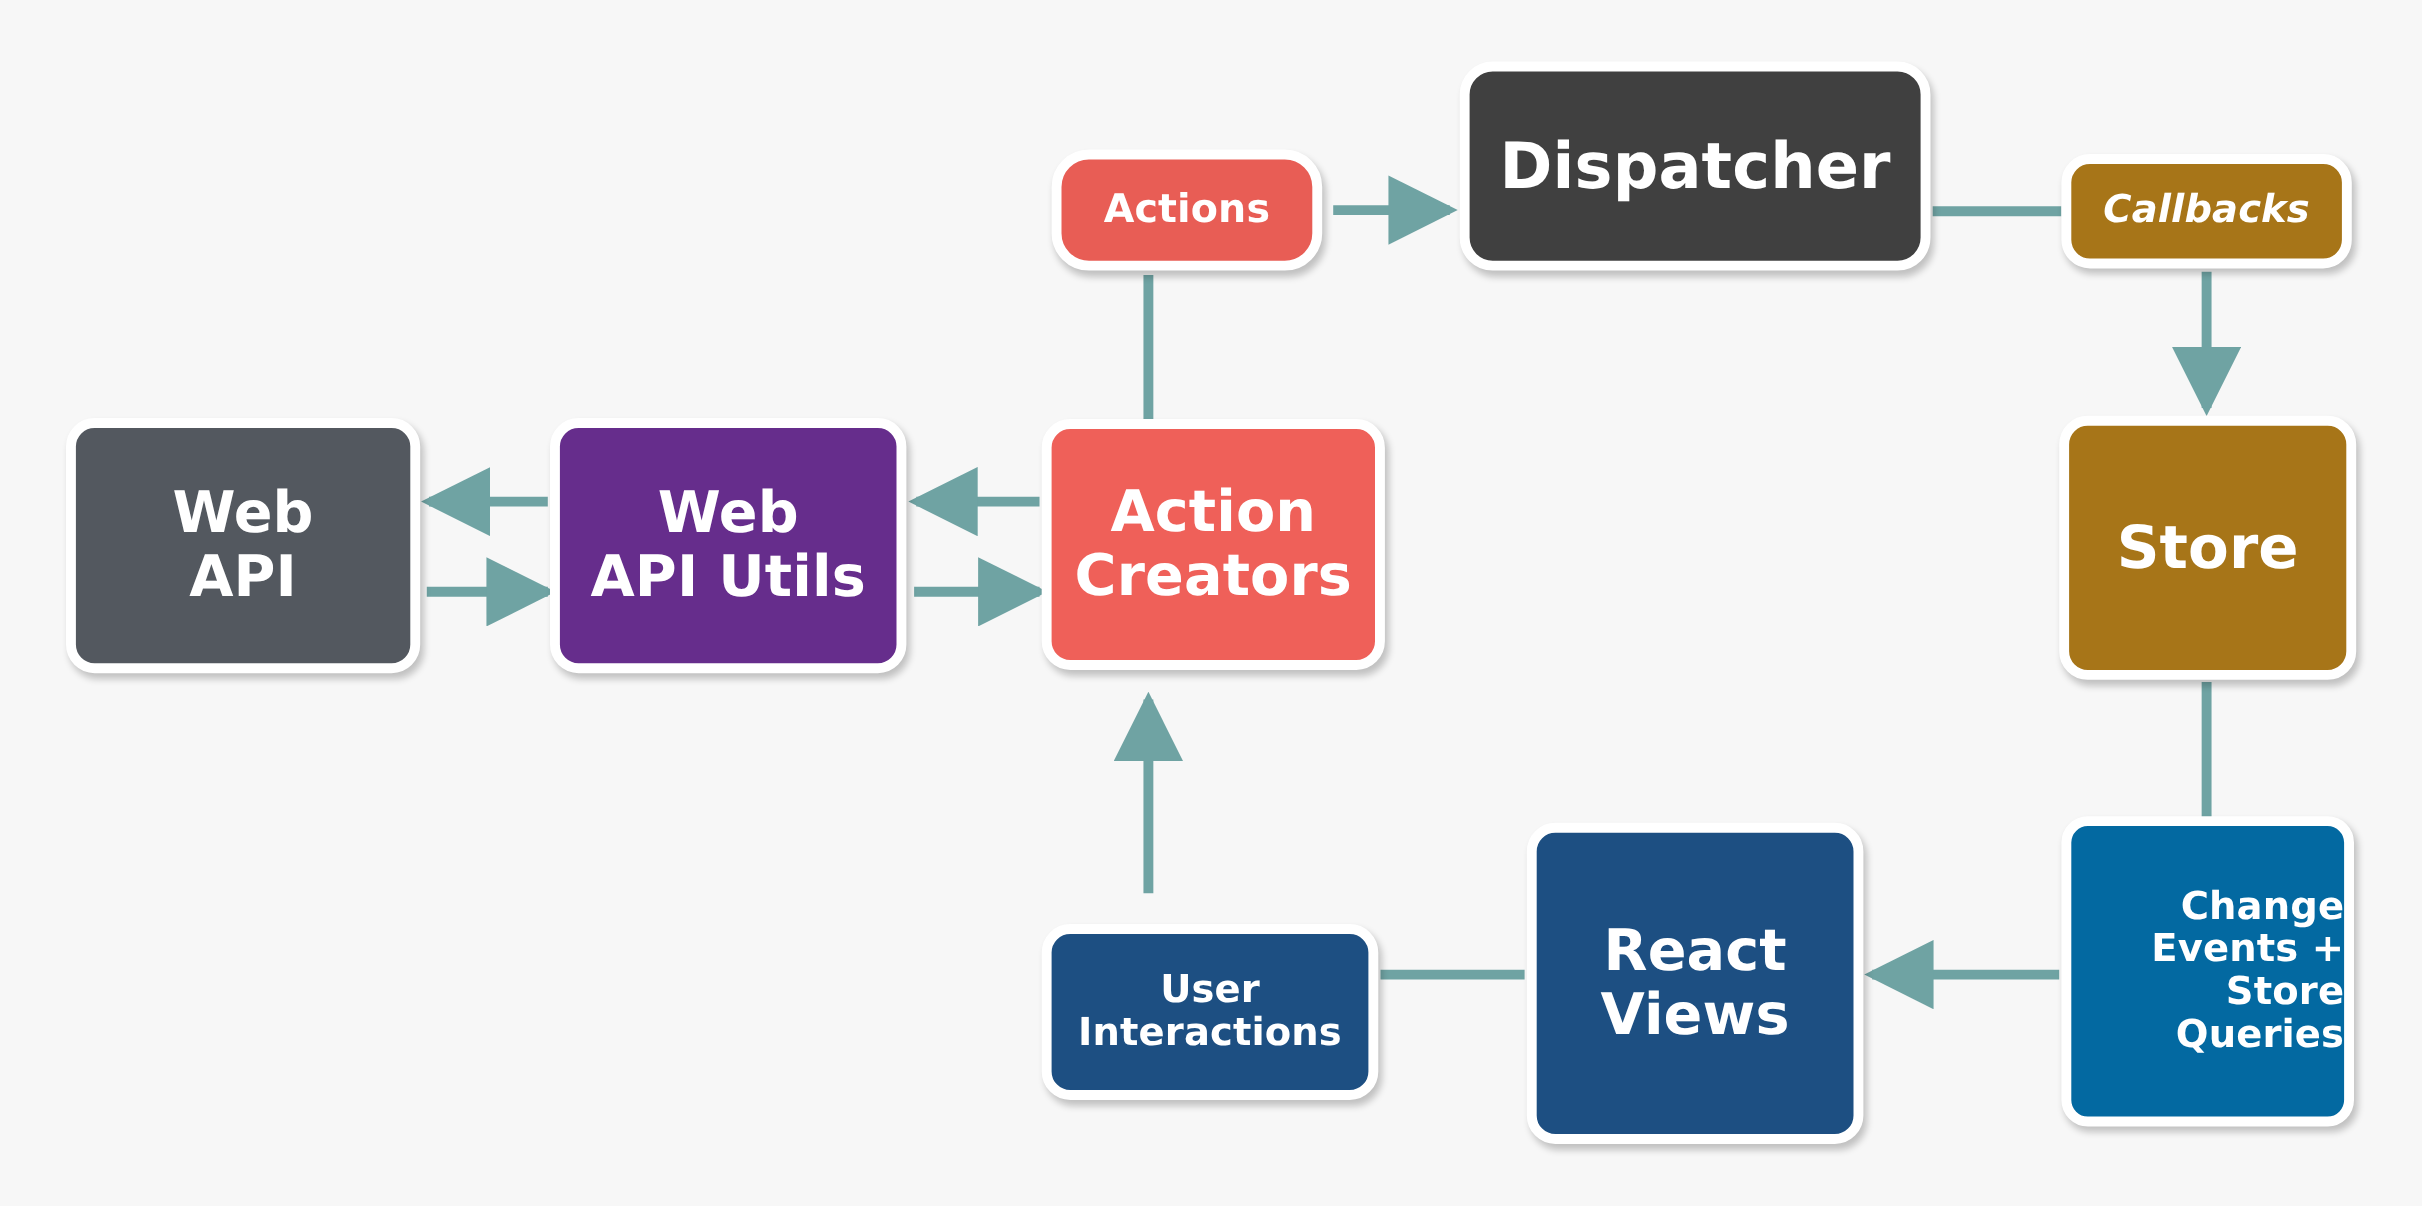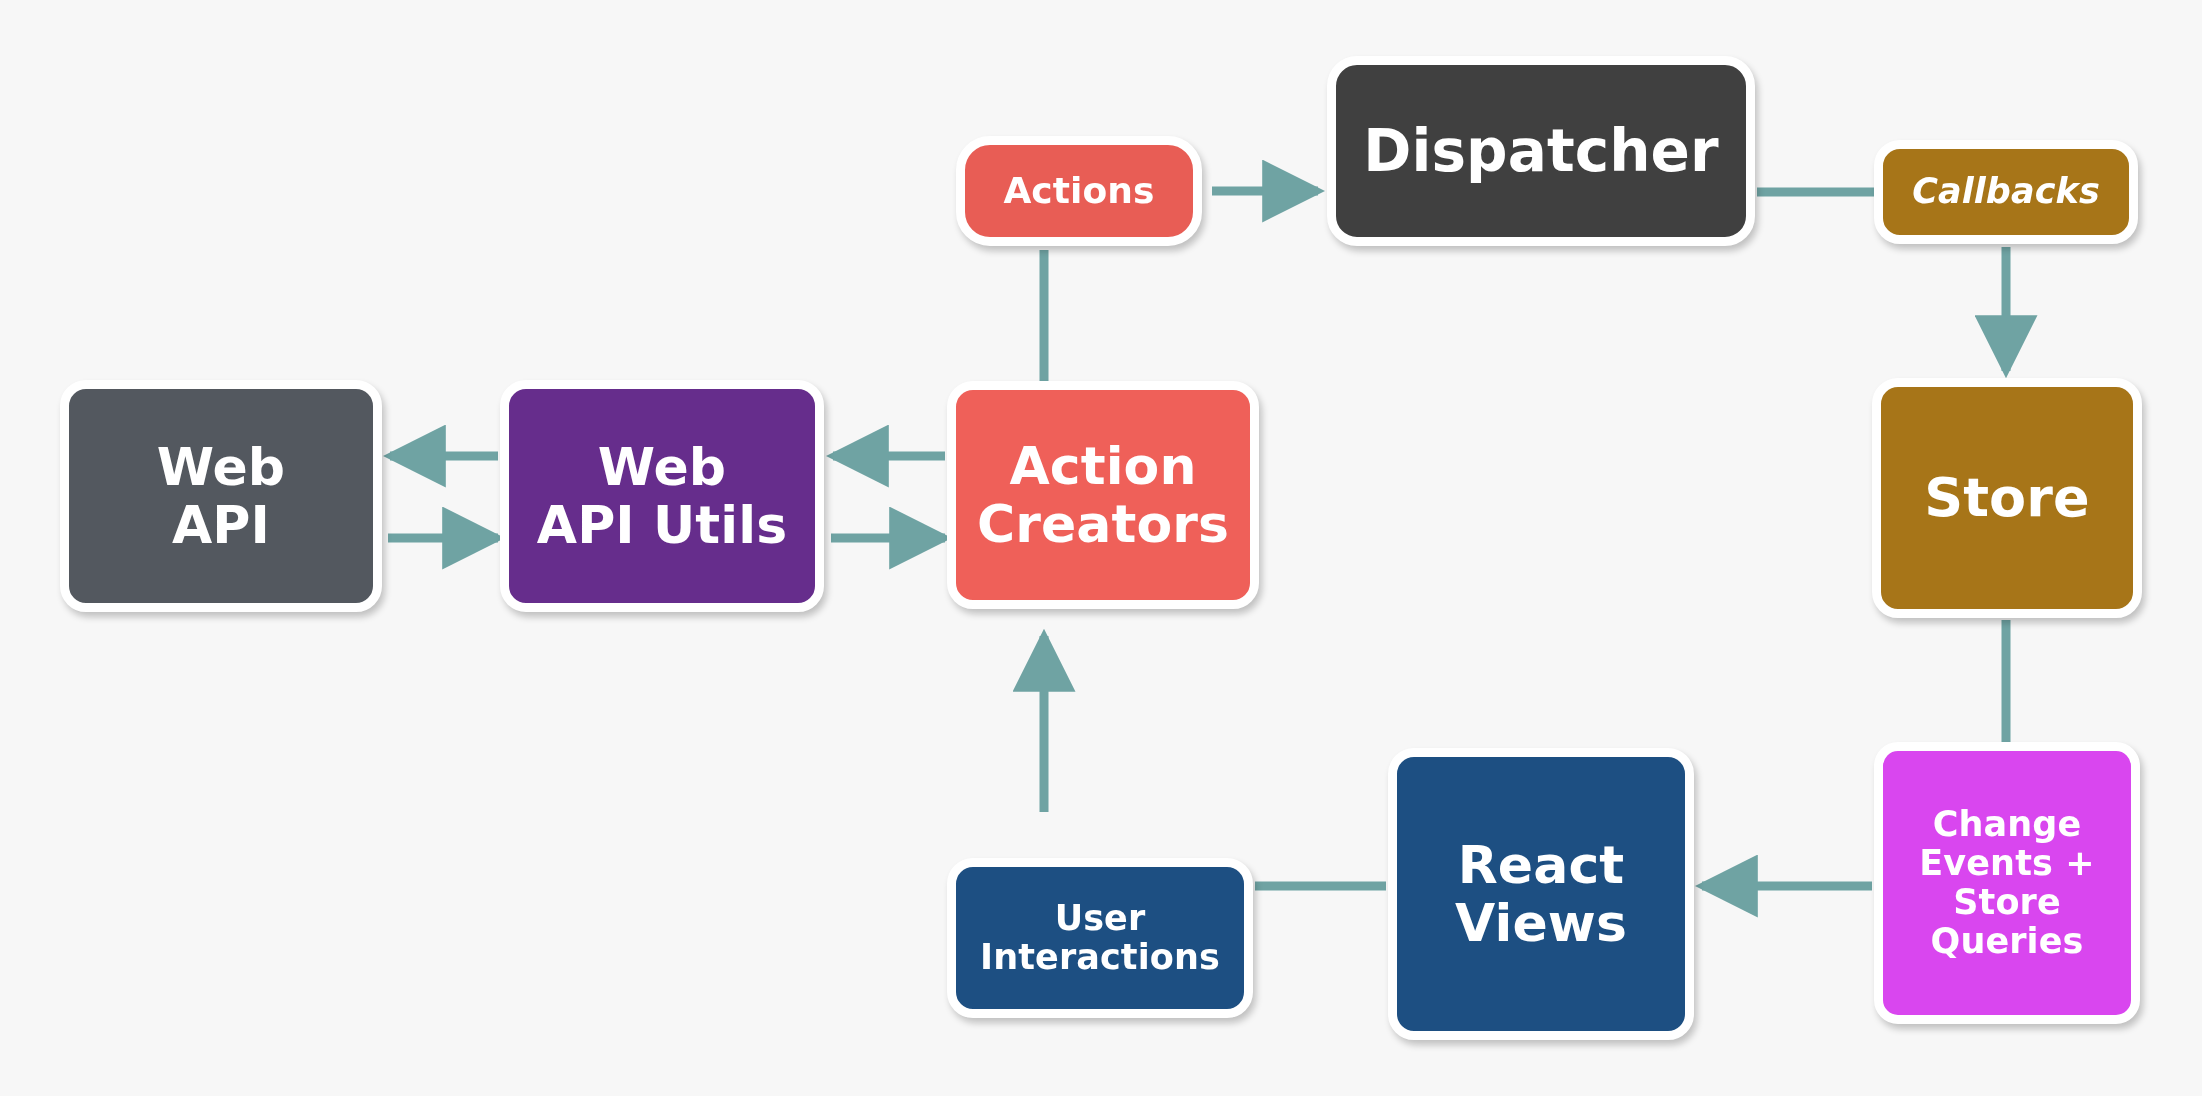--- a/index.html
+++ b/index.html
@@ -46,21 +46,21 @@
     width: 100%;
     white-space: pre-line;
   }
   
   #node-actions        { left: 956px;  top: 136px; width: 246px; height: 110px; border-radius: 34px; font-size: 36px; }
   #node-dispatcher     { left: 1327px; top: 56px;  width: 428px; height: 190px; border-radius: 30px; font-size: 58px; }
   #node-callbacks      { left: 1874px; top: 140px; width: 264px; height: 104px; border-radius: 26px; font-size: 35px; font-style: italic; }
   #node-store          { left: 1872px; top: 378px; width: 270px; height: 240px; border-radius: 26px; font-size: 54px; }
   #node-change-events  { left: 1874px; top: 742px; width: 266px; height: 282px; border-radius: 24px; font-size: 35px; }
   #node-react-views    { left: 1388px; top: 748px; width: 306px; height: 292px; border-radius: 26px; font-size: 52px; }
-  #node-user-interactions { left: 947px; top: 858px; width: 306px; height: 160px; border-radius: 26px; font-size: 35px; }
+  #node-user-interactions { left: 947px; top: 840px; width: 306px; height: 160px; border-radius: 26px; font-size: 35px; }
   #node-action-creators   { left: 947px; top: 381px; width: 312px; height: 228px; border-radius: 26px; font-size: 52px; justify-content: center; }
   #node-web-api-utils  { left: 500px;  top: 380px; width: 324px; height: 232px; border-radius: 26px; font-size: 52px; }
   #node-web-api        { left: 60px;   top: 380px; width: 322px; height: 232px; border-radius: 26px; font-size: 52px; }
 </style>
 </head>
 <body>
 
 <div id="canvas" style="background: rgb(247, 247, 247);">
 
   <svg class="edge-layer" viewBox="0 0 2202 1096" width="2202" height="1096" xmlns="http://www.w3.org/2000/svg">
@@ -128,21 +128,21 @@
   </div>
 
   <div class="node" id="node-callbacks" style="background: rgb(167, 117, 24);">
     <span class="node-inner">Callbacks</span>
   </div>
 
   <div class="node" id="node-store" style="background: rgb(167, 117, 24);">
     <span class="node-inner">Store</span>
   </div>
 
-  <div class="node" id="node-change-events" style="background: #d946ef;">
+  <div class="node" id="node-change-events" style="background: #0369a1; text-align: right;">
     <span class="node-inner">Change
 Events +
 Store
 Queries</span>
   </div>
 
   <div class="node" id="node-react-views" style="background: rgb(29, 79, 130);">
     <span class="node-inner">React
 Views</span>
   </div>

